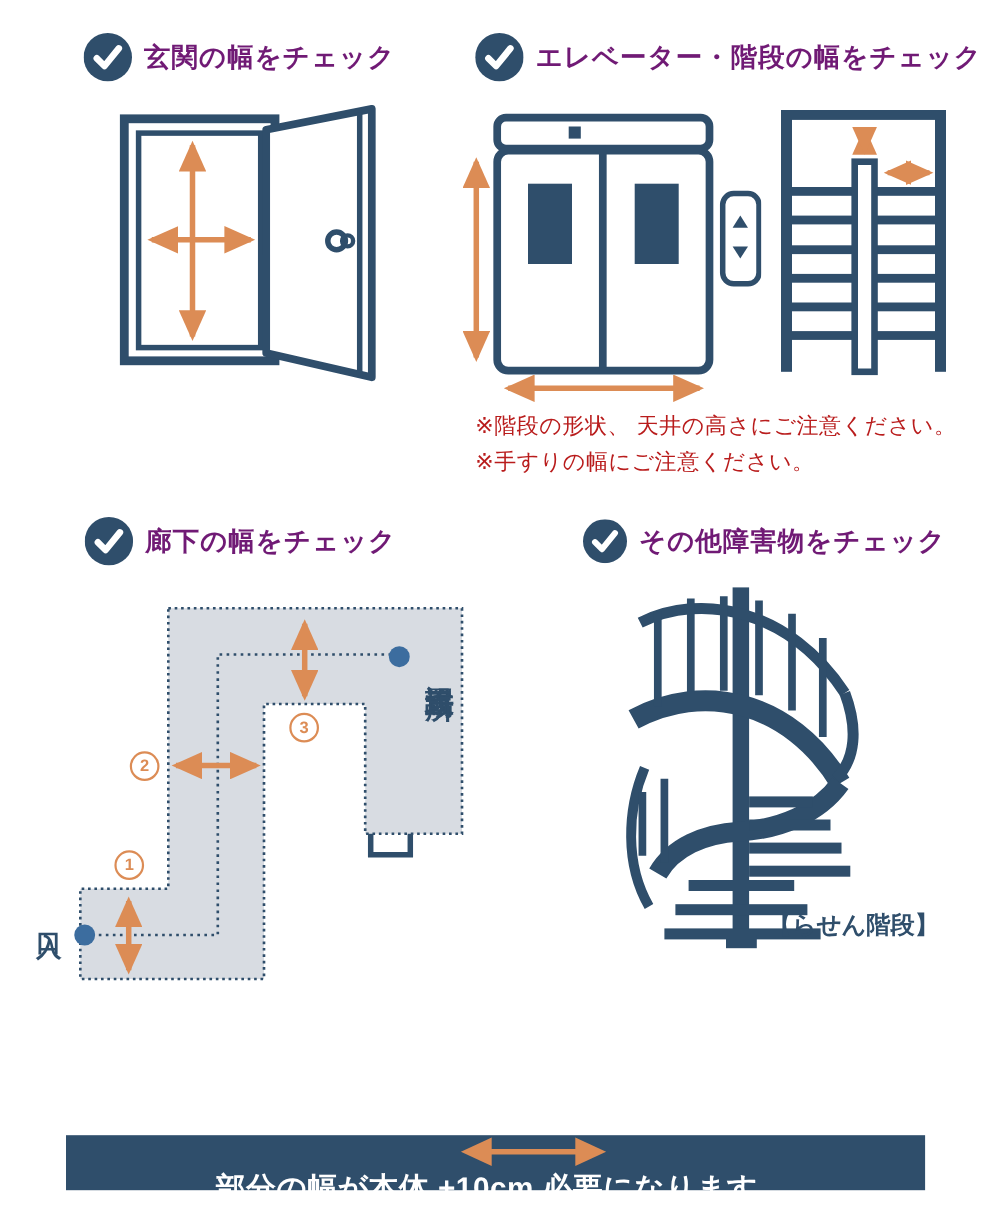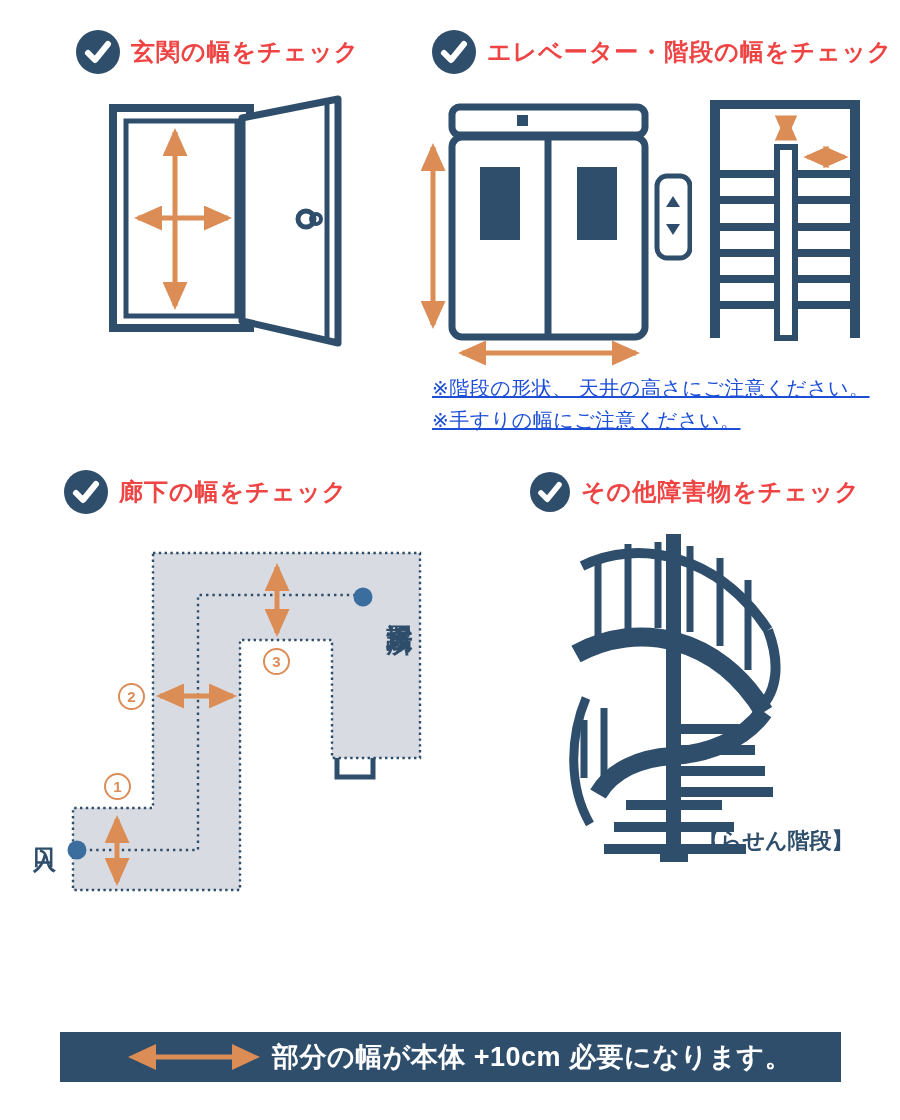--- a/index.html
+++ b/index.html
@@ -1,37 +1,37 @@
 <!DOCTYPE html>
 <html><head>
 <meta charset="utf-8">
 <style>
   * { margin:0; padding:0; box-sizing:border-box; }
   body { background:#fff; font-family:"Liberation Sans","DejaVu Sans",sans-serif; }
   .canvas { position:relative; width:900px; height:1120px; background:#fff; overflow:hidden; color:#2f4e6b; }
 
   .section-header { position:absolute; display:flex; align-items:center; gap:11px; }
-  .section-title { font-size:24px; font-weight:bold; color:#ef4444; letter-spacing:1px; white-space:nowrap; }
+  .section-title { font-size:24px; font-weight:bold; color:#701a75; letter-spacing:1px; white-space:nowrap; }
   .check-icon { width:44px; height:44px; flex:0 0 auto; }
 
   .abs { position:absolute; }
 
-  .notes { position:absolute; left:432px; top:372px; width:462px; font-size:20px; line-height:32px; color:#1d4ed8; letter-spacing:0.5px; white-space:pre-line;text-decoration:underline; }
+  .notes { position:absolute; left:432px; top:372px; width:462px; font-size:20px; line-height:32px; color:#b91c1c; letter-spacing:0.5px; white-space:pre-line; }
 
   .step-badge { position:absolute; width:27px; height:27px; border:2px solid #dc8c55; border-radius:50%; color:#dc8c55; font-size:15px; font-weight:bold; display:flex; align-items:center; justify-content:center; background:transparent; }
 
   .v-label { position:absolute; writing-mode:vertical-rl; text-orientation:upright; font-weight:bold; color:#2f4e6b; }
   .dest-label { left:383px; top:602px; font-size:26px; letter-spacing:2px; }
   .entrance-label { left:30px; top:830px; font-size:23px; letter-spacing:1px; }
 
   .spiral-caption { position:absolute; left:698px; top:810px; font-size:22px; font-weight:bold; color:#2f4e6b; white-space:nowrap;margin-top:16px; }
 
   .description { position:absolute; left:450px; top:878px; width:450px; font-size:21px; line-height:31px; color:#2f4e6b; letter-spacing:0.5px; white-space:pre-line; }
 
-  .footer-banner { position:absolute; left:60px; top:1032px; width:781px; height:50px; background:#2f4e6b; display:flex; align-items:center; }
+  .footer-banner { position:absolute; left:60px; top:1032px; width:781px; height:50px; background:#2f4e6b; display:flex; align-items:center;flex-direction:column; }
   .footer-arrow { margin-left:68px; flex:0 0 auto; }
   .footer-text { color:#ffffff; font-size:27px; font-weight:bold; margin-left:12px; letter-spacing:0.5px; white-space:nowrap; }
 </style>
 </head>
 <body>
 
 <div class="canvas">
 
   <svg width="0" height="0" style="position:absolute" aria-hidden="true">
     <defs>
@@ -111,21 +111,21 @@
     <rect x="77" y="52" width="18" height="191" fill="#fff" stroke="#2f4e6b" stroke-width="6"></rect>
     <g stroke="#dc8c55" stroke-width="4.5">
       <line x1="86" y1="24" x2="86" y2="42" marker-start="url(#ah)" marker-end="url(#ah)"></line>
       <line x1="107" y1="62" x2="145" y2="62" marker-start="url(#ah)" marker-end="url(#ah)"></line>
     </g>
   </svg>
 
   <div class="notes">※階段の形状、 天井の高さにご注意ください。
 ※手すりの幅にご注意ください。</div>
 
-  <div class="section-header" style="left:64px; top:470px;">
+  <div class="section-header" style="left:77px; top:470px;">
     <svg class="check-icon" viewBox="0 0 44 44">
       <circle cx="22" cy="22" r="22" fill="#2f4e6b"></circle>
       <path d="M12,23 L19,30 L32,14" stroke="#fff" stroke-width="6" fill="none" stroke-linecap="round" stroke-linejoin="round"></path>
     </svg>
     <span class="section-title">廊下の幅をチェック</span>
   </div>
 
   <div class="section-header" style="left:530px; top:472px;justify-content:center;">
     <svg class="check-icon" style="width:40px;height:40px;" viewBox="0 0 44 44">
       <circle cx="22" cy="22" r="22" fill="#2f4e6b"></circle>

